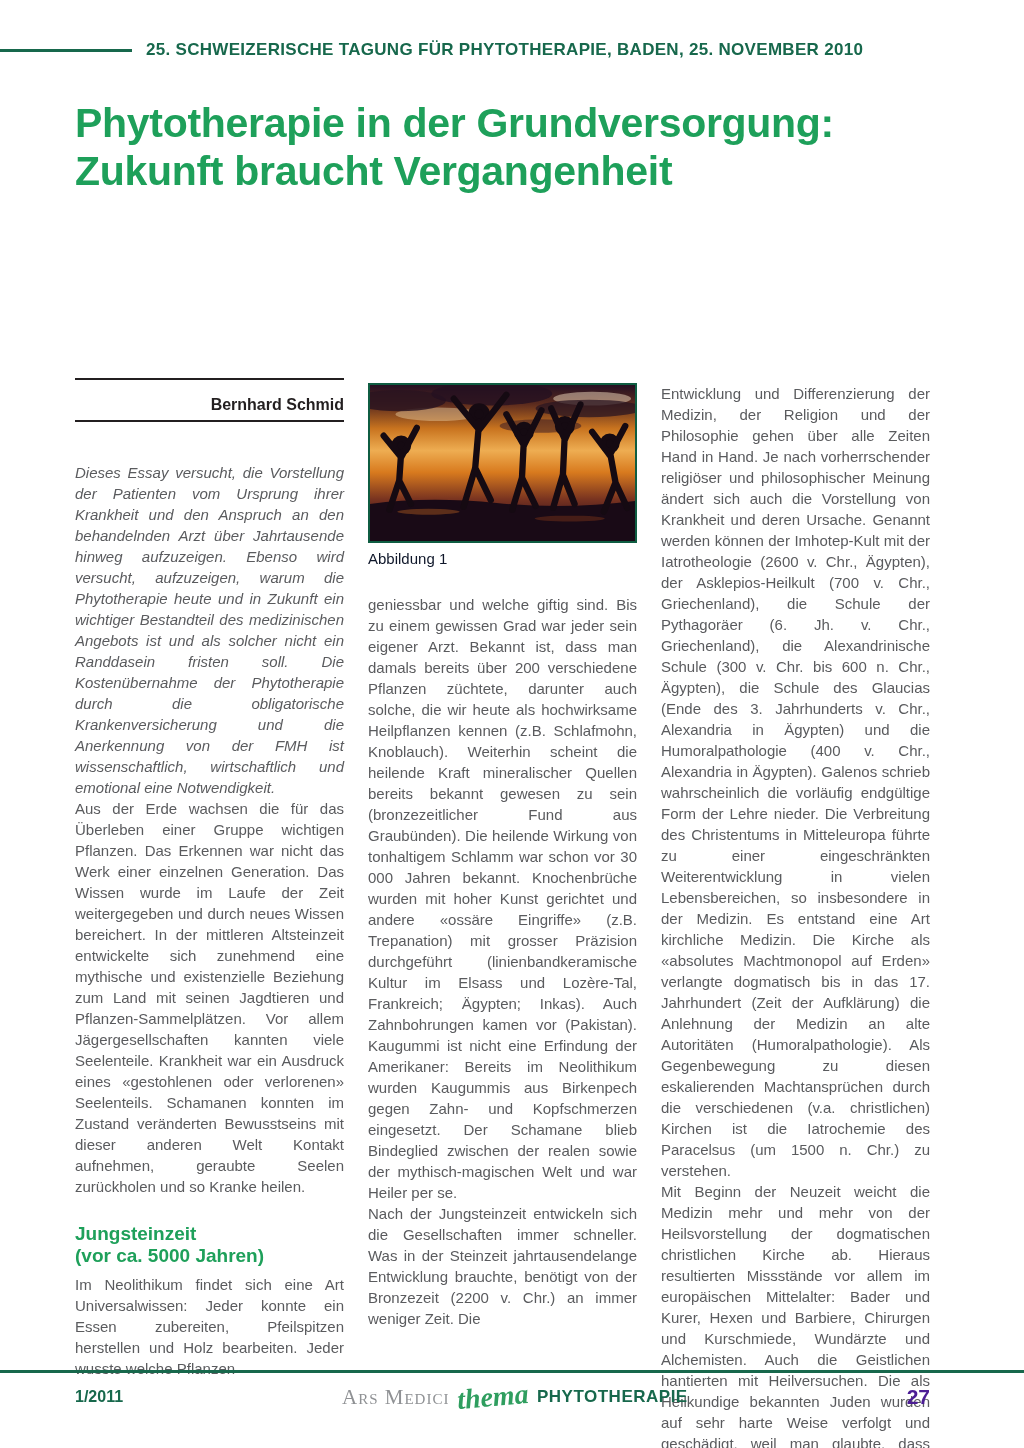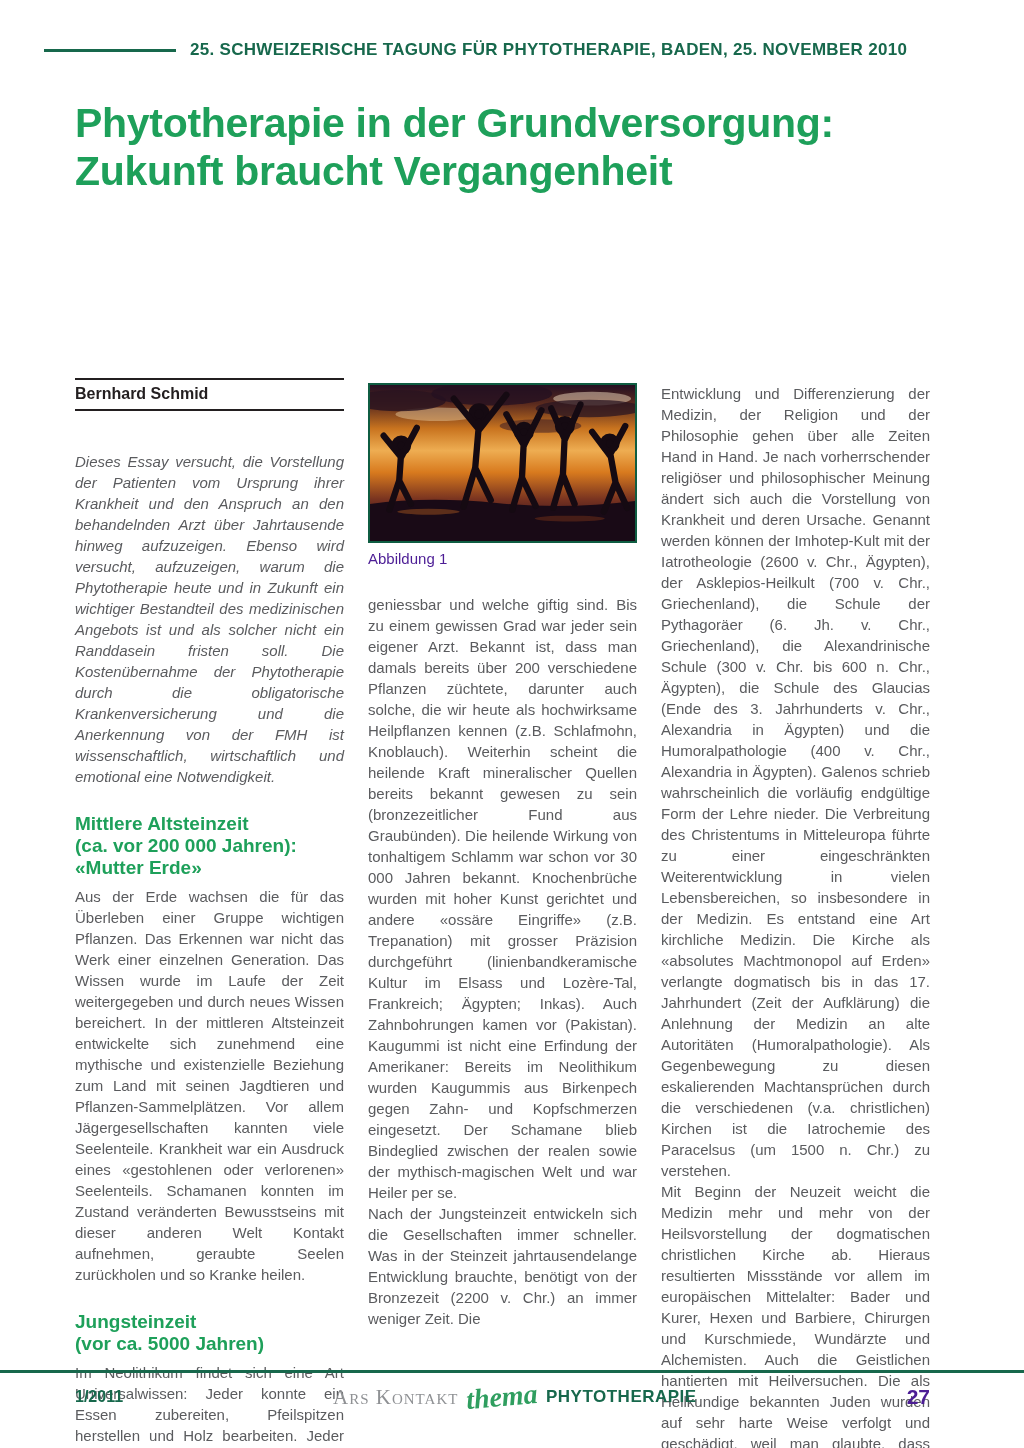--- a/index.html
+++ b/index.html
@@ -1,50 +1,50 @@
 <!DOCTYPE html>
 <html lang="de"><head>
 <meta charset="utf-8">
 <style>
   html,body{margin:0;padding:0;background:#ffffff;}
   body{font-family:"Liberation Sans", sans-serif; width:1024px; height:1448px; position:relative; overflow:hidden;}
   .page{position:absolute; inset:0; background:#ffffff;}
 
   
-  .kopf{position:absolute; top:40px; left:0; right:94px; display:flex; align-items:center;padding-left:44px;}
+  .kopf{position:absolute; top:40px; left:0; right:94px; display:flex; align-items:center;}
   .kopf-rule{width:132px; height:3px; background:#17684c; flex:0 0 auto;}
   .kopf-text{margin-left:14px; font-size:17px; font-weight:bold; letter-spacing:.3px; color:#17684c; white-space:nowrap;}
 
   
   .title{position:absolute; top:100px; left:75px; right:80px; margin:0;
          font-size:41px; line-height:1.17; font-weight:bold; color:#1ea05a;
          letter-spacing:-0.3px; white-space:pre-line;}
 
   
   .columns{position:absolute; top:378px; left:75px; width:855px;
            display:grid; grid-template-columns:repeat(3,1fr); column-gap:24px;}
   .col{min-width:0;}
   .col-2,.col-3{padding-top:5px;}
 
   .author-block{border-top:2px solid #231f20; border-bottom:2px solid #231f20;
-                padding:5px 0 6px; text-align:left;}
+                padding:16px 0 6px; text-align:right;}
   .author-name{font-size:16px; font-weight:bold; color:#231f20;}
 
   .body-text{font-size:15px; line-height:21px; color:#5a5b5e; text-align:justify;
              margin:0; hyphens:auto; -webkit-hyphens:auto;}
   .intro{margin-top:40px;font-style:italic;}
 
   .green-heading{color:#1ea05a; font-weight:bold; font-size:19px; line-height:22px;
                  margin:26px 0 7px; white-space:pre-line;}
   .green-heading.large{font-size:20.5px; line-height:24px; margin-top:30px; margin-bottom:6px; letter-spacing:-0.2px;}
 
   figure{margin:0;}
   .fig-img{width:100%; height:160px; border:2px solid #0f5d42; box-sizing:border-box; display:block;}
   .fig-img svg{display:block; width:100%; height:100%;}
-  figcaption{font-size:15px; color:#4c1d95; margin:7px 0 27px;}
+  figcaption{font-size:15px; color:#0f172a; margin:7px 0 27px;}
 
   
   .footer-rule{position:absolute; top:1370px; left:0; width:1024px; height:3px; background:#17684c;}
   .footer-row{position:absolute; top:1380px; left:75px; right:94px; height:34px;
               display:flex; align-items:center; justify-content:space-between;}
   .issue{font-size:16px; font-weight:bold; color:#17684c;}
   .logo{display:flex; align-items:center;}
   .logo-ars{font-family:"Liberation Serif", serif; font-variant:small-caps; font-size:21px;
             color:#8f9194; letter-spacing:1px;}
   .logo-thema{font-family:"Liberation Serif", serif; font-style:italic; font-weight:bold;
@@ -66,23 +66,20 @@
   <h1 class="title">Phytotherapie in der Grundversorgung:
 Zukunft braucht Vergangenheit</h1>
 
   <div class="columns">
 
     <div class="col col-1">
       <div class="author-block">
         <div class="author-name">Bernhard Schmid</div>
       </div>
       <p class="body-text intro">Dieses Essay versucht, die Vorstellung der Patienten vom Ursprung ihrer Krankheit und den Anspruch an den behandelnden Arzt über Jahrtausende hinweg aufzuzeigen. Ebenso wird versucht, aufzuzeigen, warum die Phytotherapie heute und in Zukunft ein wichtiger Bestandteil des medizinischen Angebots ist und als solcher nicht ein Randdasein fristen soll. Die Kostenübernahme der Phytotherapie durch die obligatorische Krankenversicherung und die Anerkennung von der FMH ist wissenschaftlich, wirtschaftlich und emotional eine Notwendigkeit.</p>
-      <h2 class="green-heading">Mittlere Altsteinzeit
-(ca. vor 200 000 Jahren):
-«Mutter Erde»</h2>
       <p class="body-text">Aus der Erde wachsen die für das Überleben einer Gruppe wichtigen Pflanzen. Das Erkennen war nicht das Werk einer einzelnen Generation. Das Wissen wurde im Laufe der Zeit weitergegeben und durch neues Wissen bereichert. In der mittleren Altsteinzeit entwickelte sich zunehmend eine mythische und existenzielle Beziehung zum Land mit seinen Jagdtieren und Pflanzen-Sammelplätzen. Vor allem Jägergesellschaften kannten viele Seelenteile. Krankheit war ein Ausdruck eines «gestohlenen oder verlorenen» Seelenteils. Schamanen konnten im Zustand veränderten Bewusstseins mit dieser anderen Welt Kontakt aufnehmen, geraubte Seelen zurückholen und so Kranke heilen.</p>
       <h2 class="green-heading">Jungsteinzeit
 (vor ca. 5000 Jahren)</h2>
       <p class="body-text">Im Neolithikum findet sich eine Art Universalwissen: Jeder konnte ein Essen zubereiten, Pfeilspitzen herstellen und Holz bearbeiten. Jeder wusste welche Pflanzen</p>
     </div>
 
     <div class="col col-2">
       <figure>
         <div class="fig-img">
           <svg viewBox="0 0 272 160" preserveAspectRatio="none" aria-hidden="true">
@@ -132,20 +129,20 @@
       <p class="body-text">Entwicklung und Differenzierung der Medizin, der Religion und der Philosophie gehen über alle Zeiten Hand in Hand. Je nach vorherrschender religiöser und philosophischer Meinung ändert sich auch die Vorstellung von Krankheit und deren Ursache. Genannt werden können der Imhotep-Kult mit der Iatrotheologie (2600 v. Chr., Ägypten), der Asklepios-Heilkult (700 v. Chr., Griechenland), die Schule der Pythagoräer (6. Jh. v. Chr., Griechenland), die Alexandrinische Schule (300 v. Chr. bis 600 n. Chr., Ägypten), die Schule des Glaucias (Ende des 3. Jahrhunderts v. Chr., Alexandria in Ägypten) und die Humoralpathologie (400 v. Chr., Alexandria in Ägypten). Galenos schrieb wahrscheinlich die vorläufig endgültige Form der Lehre nieder. Die Verbreitung des Christentums in Mitteleuropa führte zu einer eingeschränkten Weiterentwicklung in vielen Lebensbereichen, so insbesondere in der Medizin. Es entstand eine Art kirchliche Medizin. Die Kirche als «absolutes Machtmonopol auf Erden» verlangte dogmatisch bis in das 17. Jahrhundert (Zeit der Aufklärung) die Anlehnung der Medizin an alte Autoritäten (Humoralpathologie). Als Gegenbewegung zu diesen eskalierenden Machtansprüchen durch die verschiedenen (v.a. christlichen) Kirchen ist die Iatrochemie des Paracelsus (um 1500 n. Chr.) zu verstehen.</p>
       <p class="body-text">Mit Beginn der Neuzeit weicht die Medizin mehr und mehr von der Heilsvorstellung der dogmatischen christlichen Kirche ab. Hieraus resultierten Missstände vor allem im europäischen Mittelalter: Bader und Kurer, Hexen und Barbiere, Chirurgen und Kurschmiede, Wundärzte und Alchemisten. Auch die Geistlichen hantierten mit Heilversuchen. Die als Heilkundige bekannten Juden wurden auf sehr harte Weise verfolgt und geschädigt, weil man glaubte, dass auch das wohltätigste Arzneimittel sich in Gift verwandelt, sobald ein Christ es</p>
     </div>
 
   </div>
 
   <div class="footer-rule"></div>
   <div class="footer-row">
     <span class="issue">1/2011</span>
     <span class="logo">
-      <span class="logo-ars">Ars Kontakt</span>
+      <span class="logo-ars">Ars Medici</span>
       <span class="logo-thema">thema</span>
       <span class="logo-phyto">PHYTOTHERAPIE</span>
     </span>
     <span class="pagenum">27</span>
   </div>
 
 </div>
 
 </body></html>

